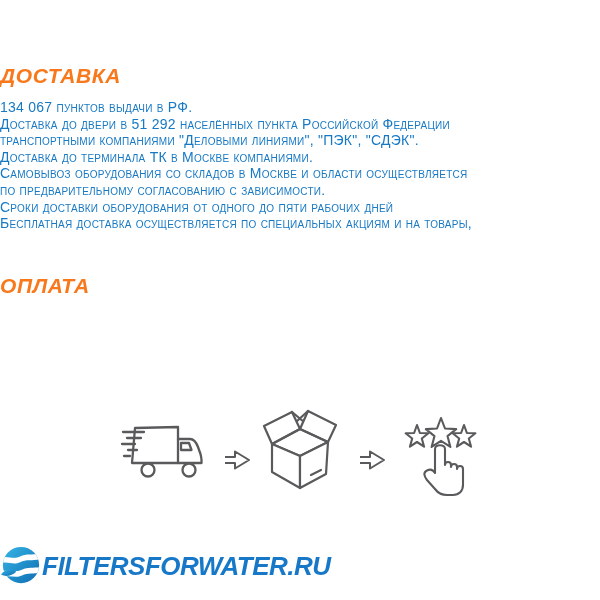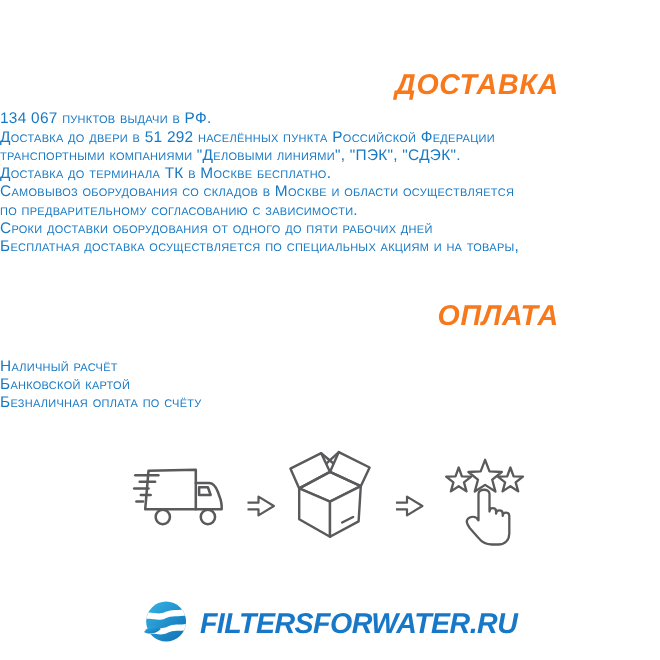--- a/index.html
+++ b/index.html
@@ -1,22 +1,22 @@
 <!DOCTYPE html>
 <html style="--page-bg: #ffffff; --accent-orange: #f8781c; --text-blue: #1779c4; --icon-gray: #5a5a5c; --logo-blue: #1878c8;"><head>
 <meta charset="utf-8">
 <style>
   html,body{margin:0;padding:0;}
   body{width:600px;height:600px;background:#fff;overflow:hidden;
        font-family:"Liberation Sans",sans-serif;}
   .canvas{position:relative;width:600px;height:600px;background:var(--page-bg,#fff);}
 
   .section-title{
-    position:absolute;left:0;width:508px;margin:0;text-align:right;
-    font-size:26px;line-height:24px;font-weight:bold;font-style:italic;
+    position:absolute;left:0;width:508px;margin:0;text-align:left;
+    font-size:21px;line-height:24px;font-weight:bold;font-style:italic;
     letter-spacing:.6px;color:var(--accent-orange,#f8781c);
   }
   #delivery-title{top:64px;}
   #payment-title{top:274px;}
 
   .text-block{
     position:absolute;left:0;width:600px;text-align:left;
     color:var(--text-blue,#1779c4);
     font-size:14px;line-height:16.6px;letter-spacing:.25px;
     font-variant:small-caps;font-variant-caps:small-caps;
@@ -26,53 +26,48 @@
 
   .icon-abs{position:absolute;}
   #truck-icon{left:117px;top:423px;}
   #arrow-icon-1{left:222px;top:447px;}
   #box-icon{left:259px;top:404px;}
   #arrow-icon-2{left:357px;top:447px;}
   #stars-icon{left:404px;top:411px;}
 
   .logo{
     position:absolute;left:0;top:542px;width:600px;height:48px;
-    display:flex;align-items:center;justify-content:center;gap:10px;
+    display:flex;align-items:center;
     cursor:pointer;
   }
   .logo-text{
     font-size:26px;font-weight:bold;font-style:italic;letter-spacing:-.5px;
     color:var(--logo-blue,#1878c8);
   }
 </style>
 </head>
 <body>
 
 <div class="canvas">
 
   <h1 class="section-title" id="delivery-title">ДОСТАВКА</h1>
 
   <div class="text-block" id="delivery-text">
     <div>134 067 пунктов выдачи в РФ.</div>
     <div>Доставка до двери в 51 292 населённых пункта Российской Федерации</div>
     <div>транспортными компаниями "Деловыми линиями", "ПЭК", "СДЭК".</div>
-    <div>Доставка до терминала ТК в Москве бесплатно.</div>
+    <div>Доставка до терминала ТК в Москве компаниями.</div>
     <div>Самовывоз оборудования со складов в Москве и области осуществляется</div>
     <div>по предварительному согласованию с зависимости.</div>
     <div>Сроки доставки оборудования от одного до пяти рабочих дней</div>
     <div>Бесплатная доставка осуществляется по специальных акциям и на товары,</div>
   </div>
 
   <h1 class="section-title" id="payment-title">ОПЛАТА</h1>
 
-  <div class="text-block" id="payment-text">
-    <div>Наличный расчёт</div>
-    <div>Банковской картой</div>
-    <div>Безналичная оплата по счёту</div>
-  </div>
 
   <svg class="icon-abs" id="truck-icon" width="95" height="62" viewBox="0 0 95 62">
     <g fill="none" stroke-width="2.3" stroke-linecap="round" stroke-linejoin="round" stroke="#5a5a5c">
       <path d="M6 9 H27"></path>
       <path d="M10 15 H24"></path>
       <path d="M5 21 H18"></path>
       <path d="M11 27 H20"></path>
       <path d="M7 33 H13"></path>
       <path d="M18 5 L61 4 L61 40 L15 40 Z"></path>
       <path d="M61 16 H73 C77 16 79.5 20 81 24 L83.5 31 C84 33 84.5 35 84.5 37 V40 H61"></path>

